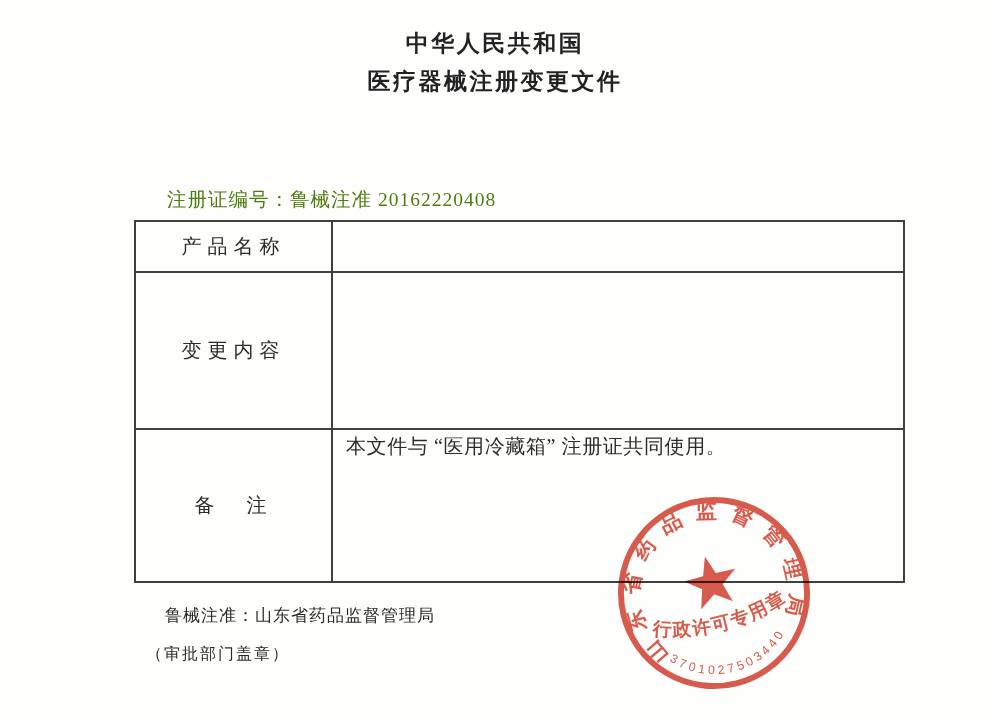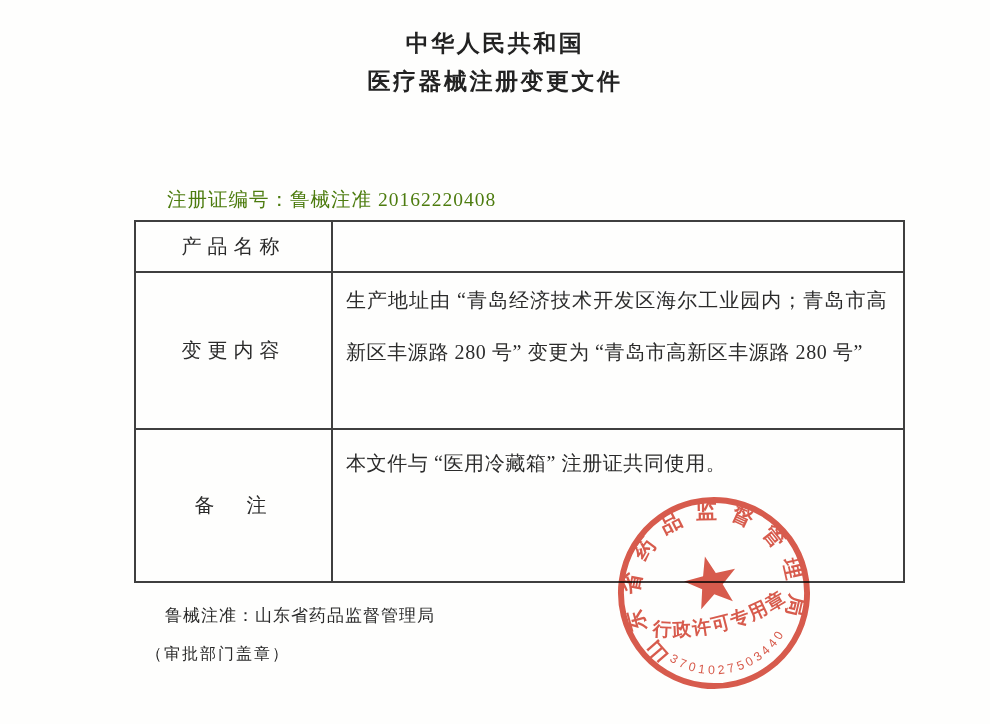--- a/index.html
+++ b/index.html
@@ -71,21 +71,21 @@
   .row-product .cell-content {
     display: flex;
     align-items: center;
   }
   .row-change .cell-content {
     line-height: 52px;
     padding-top: 1px;
     text-align: justify;
   }
   .row-remark .cell-content {
-    padding-top: 17px;
+    padding-top: 0;
     line-height: 32px;
   }
 
   .footer-dept {
     position: absolute;
     left: 165px;
     top: 604px;
     font-size: 17px;
     letter-spacing: 1px;
   }
@@ -152,21 +152,20 @@
   </div>
 
   <div class="doc-table">
 
     <div class="trow row-product">
       <div class="cell-label">产品名称</div>
     </div>
 
     <div class="trow row-change">
       <div class="cell-label">变更内容</div>
-      <div class="cell-content">生产地址由 “青岛经济技术开发区海尔工业园内；青岛市高新区丰源路 280 号” 变更为 “青岛市高新区丰源路 280 号”</div>
     </div>
 
     <div class="trow row-remark">
       <div class="cell-label">备　注</div>
       <div class="cell-content">
         <span>本文件与 “医用冷藏箱” 注册证共同使用。</span>
       </div>
     </div>
 
   </div>

